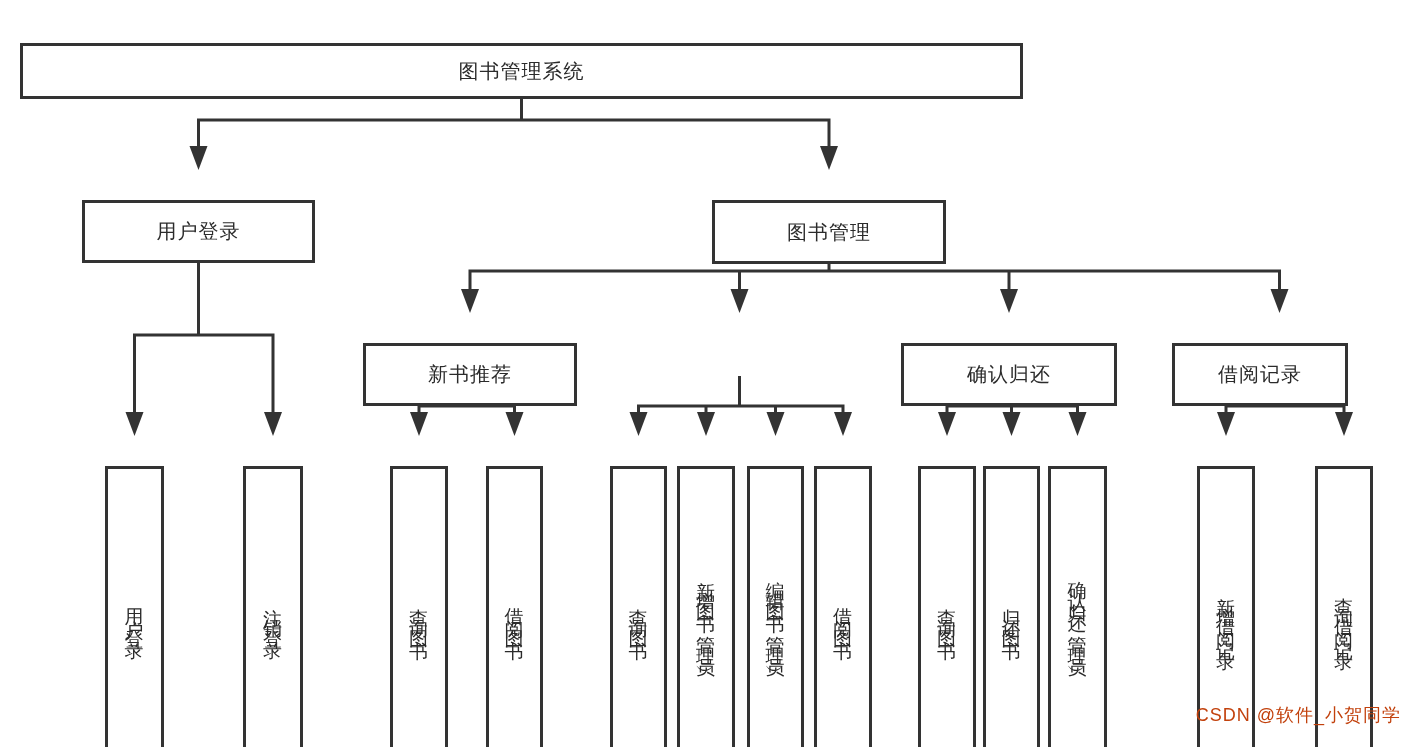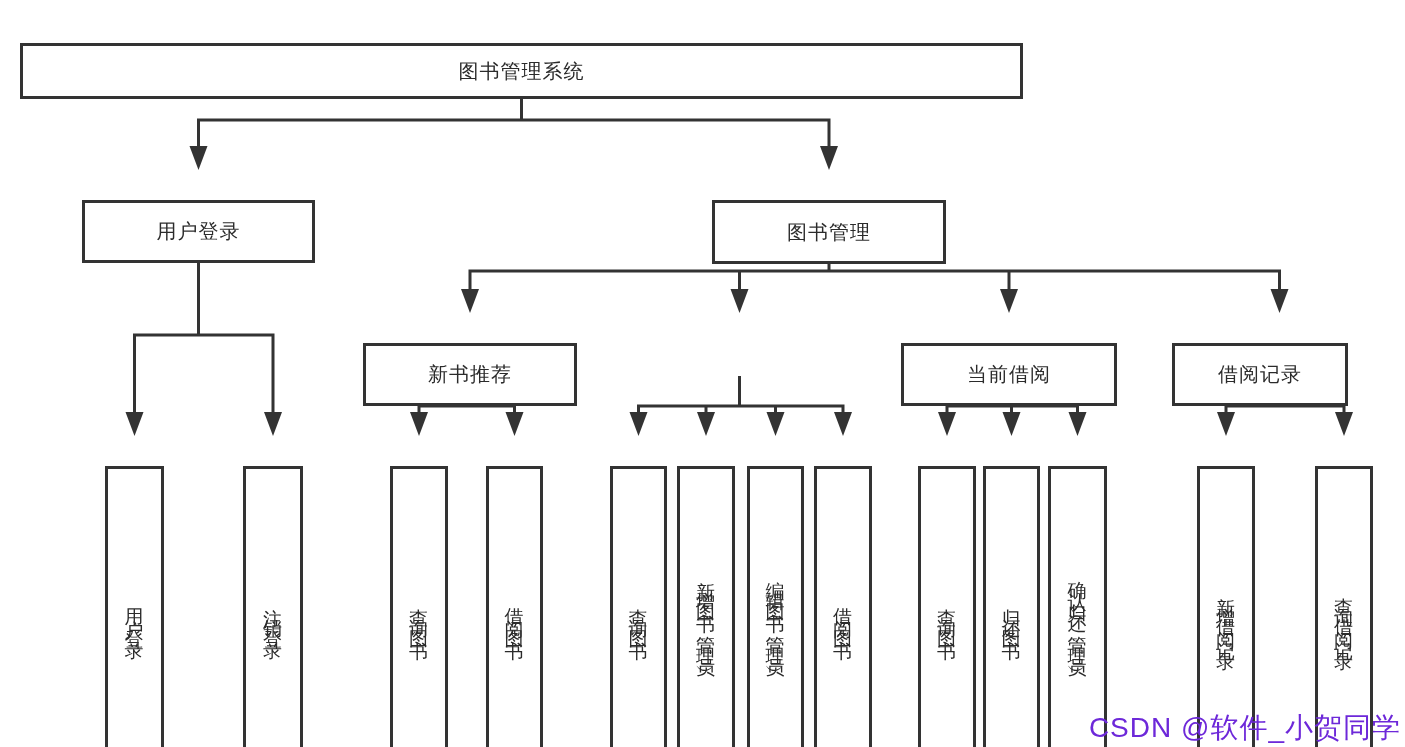--- a/index.html
+++ b/index.html
@@ -30,24 +30,24 @@
   .node.v span{
     writing-mode:vertical-rl;
     text-orientation:mixed;
     font-size:19px;
     letter-spacing:11px;
     line-height:1;
   }
   .watermark{
     position:absolute;
     right:4px;
-    bottom:0;
+    bottom:20px;
     font-family:"Liberation Sans","DejaVu Sans",sans-serif;
-    font-size:28px;
-    color:#6d28d9;
+    font-size:18px;
+    color:#c2410c;
     letter-spacing:1px;
     white-space:nowrap;
   }
 </style>
 </head>
 <body>
 
 <div class="stage">
 
   <svg class="connectors" width="1405" height="747" viewBox="0 0 1405 747">
@@ -134,21 +134,21 @@
     <span>用户登录</span>
   </div>
   <div class="node h" style="left:363px;top:313px;width:214px;height:63px">
     <span>新书推荐</span>
   </div>
 
   <div class="node h" style="left:712px;top:170px;width:234px;height:64px">
     <span>图书管理</span>
   </div>
   <div class="node h" style="left:901px;top:313px;width:216px;height:63px">
-    <span>当前借阅</span>
+    <span>确认归还</span>
   </div>
   <div class="node h" style="left:1172px;top:313px;width:176px;height:63px">
     <span>借阅记录</span>
   </div>
 
   <div class="node v" style="left:105px;top:436px;width:59px;height:298px">
     <span>用户登录</span>
   </div>
   <div class="node v" style="left:243px;top:436px;width:60px;height:298px">
     <span>注销登录</span>

